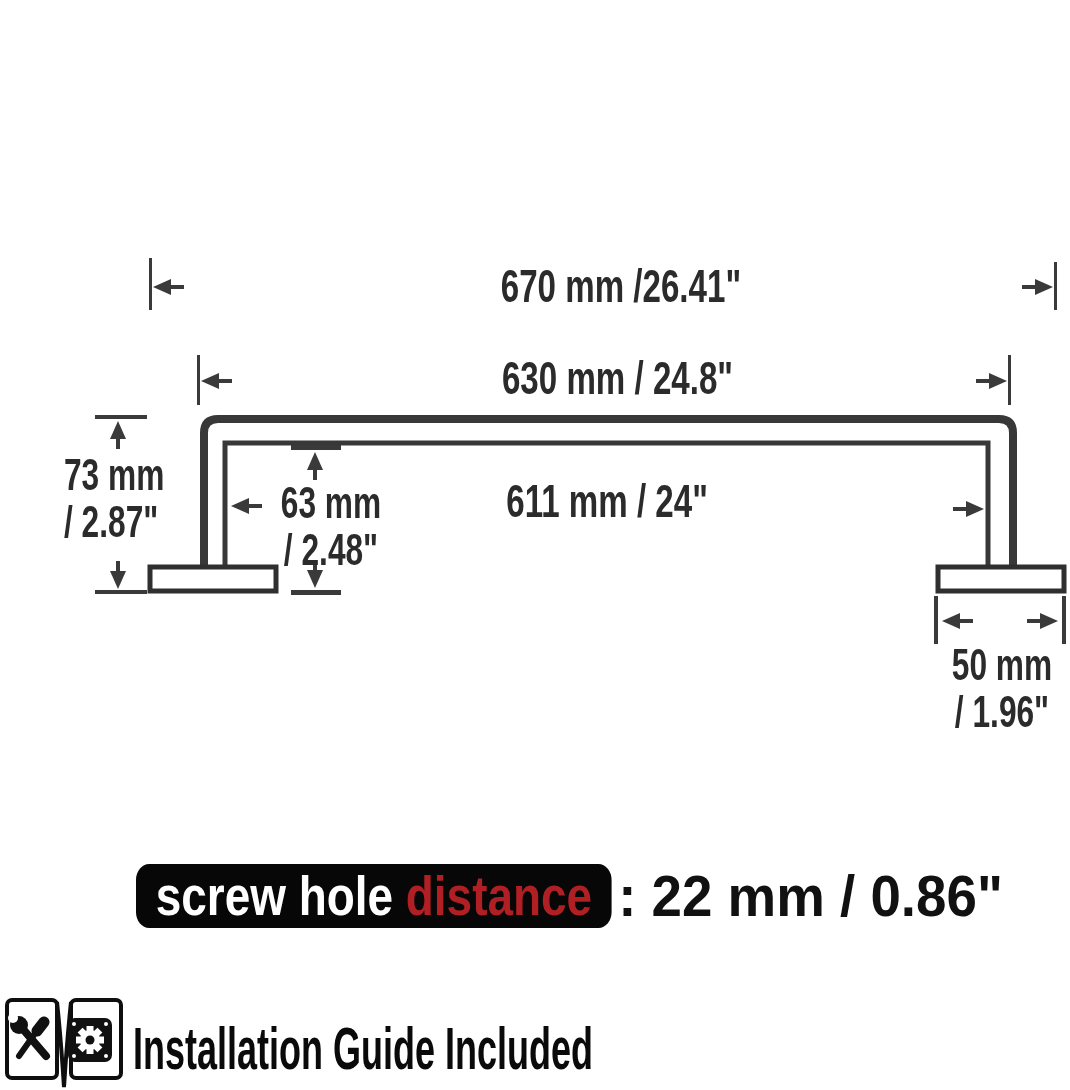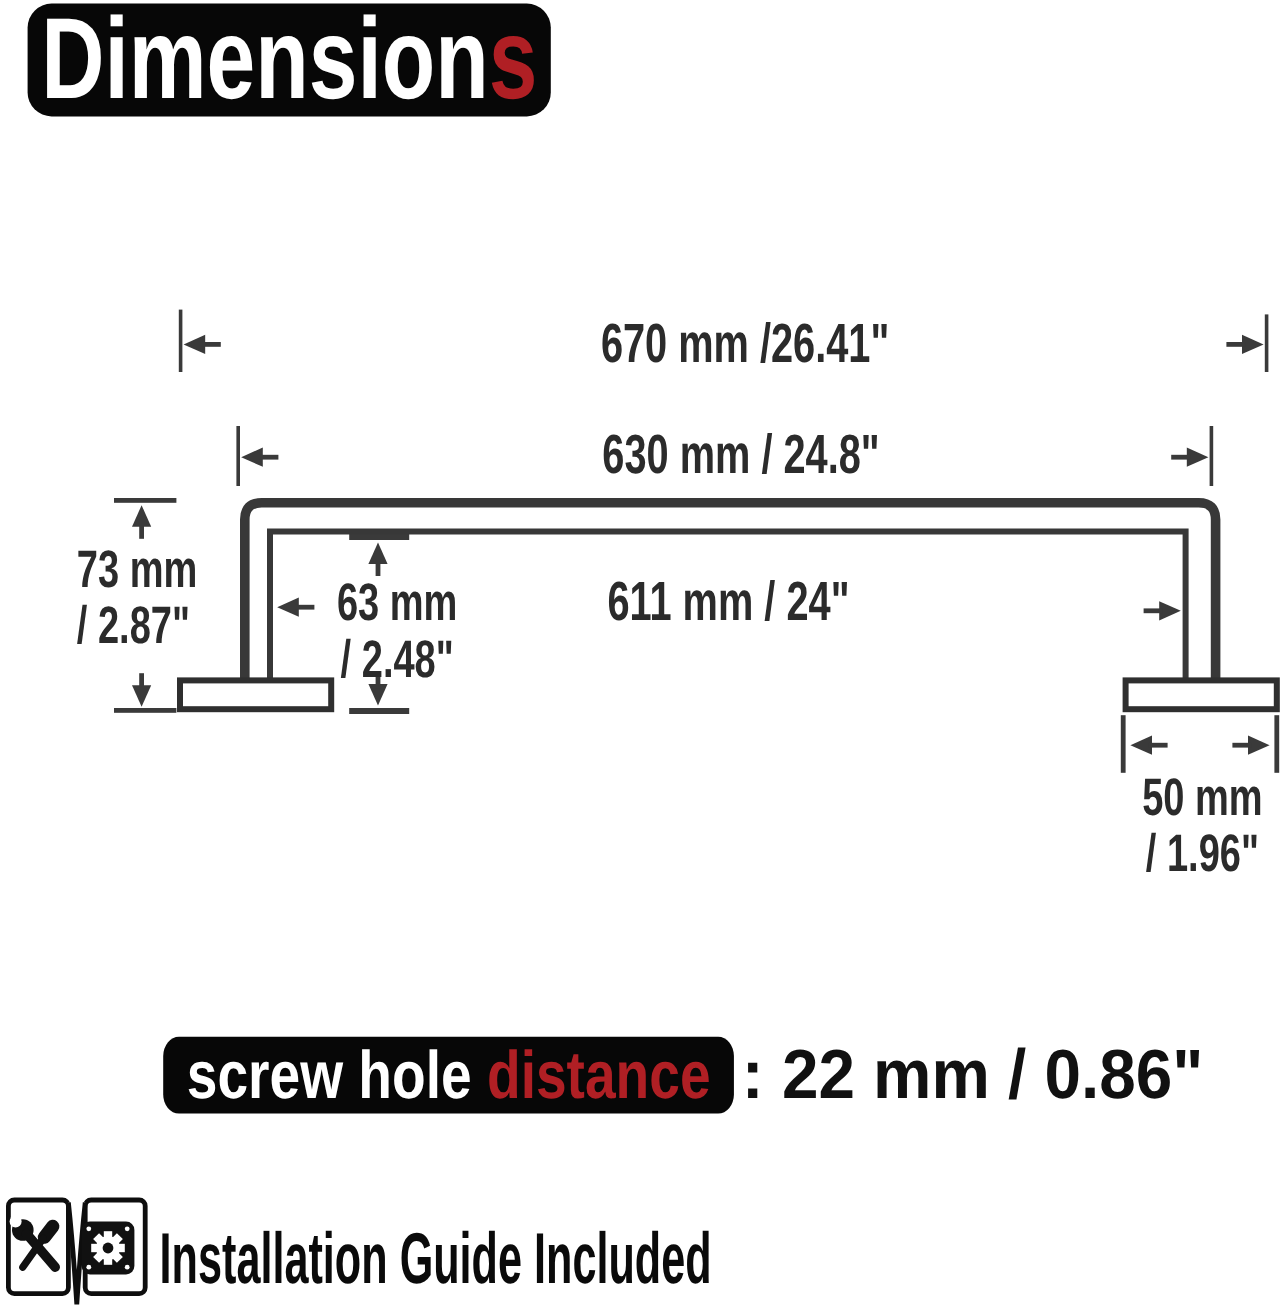--- a/index.html
+++ b/index.html
@@ -35,23 +35,20 @@
   
   .footer-text{position:absolute;left:133px;top:1019px;font-size:60px;line-height:1;color:#0a0a0a;
     transform:scaleX(0.60);transform-origin:left top;white-space:nowrap;}
   svg.diagram{position:absolute;left:0;top:0;}
 </style>
 </head>
 <body>
 
 <div class="stage">
 
-  <div class="title-badge">
-    <span class="title-text"><span>Dimension</span><span class="red">s</span></span>
-  </div>
 
   <svg class="diagram" width="1070" height="1090" viewBox="0 0 1070 1090">
     <g fill="#3a3a3a" stroke="none">
       <rect x="149" y="258" width="3" height="52"></rect>
       <rect x="1054" y="262" width="3" height="48"></rect>
       <polygon points="153,287 171,279 171,295"></polygon>
       <polygon points="1053,287 1035,279 1035,295"></polygon>
     </g>
     <g stroke="#3a3a3a" stroke-width="4">
       <line x1="168" y1="287" x2="184" y2="287"></line>

